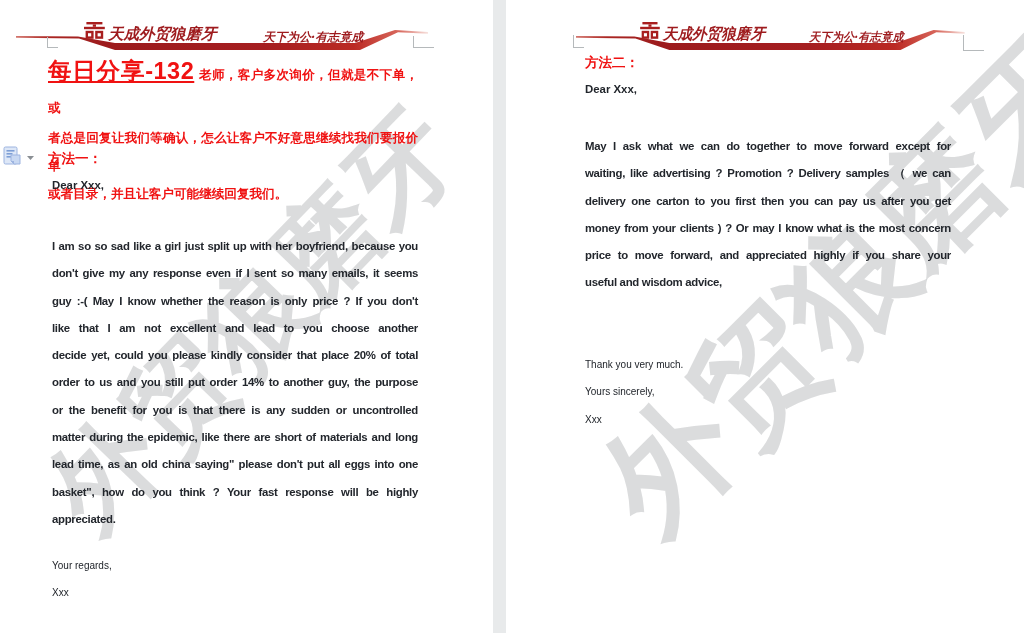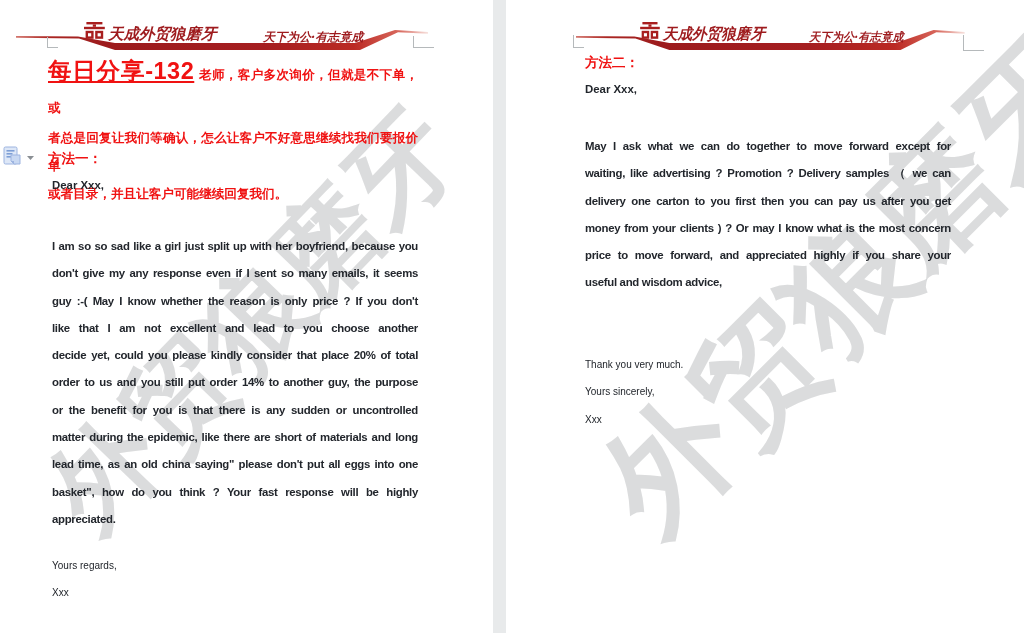--- a/index.html
+++ b/index.html
@@ -124,21 +124,21 @@
       <div>like that I am not excellent and lead to you choose another</div>
       <div>decide yet, could you please kindly consider that place 20% of total</div>
       <div>order to us and you still put order 14% to another guy, the purpose</div>
       <div>or the benefit for you is that there is any sudden or uncontrolled</div>
       <div>matter during the epidemic, like there are short of materials and long</div>
       <div>lead time, as an old china saying" please don't put all eggs into one</div>
       <div>basket", how do you think ? Your fast response will be highly</div>
       <div>appreciated.</div>
     </div>
   <div class="closing">
-      <div>Yours regards,</div>
+      <div>Your regards,</div>
       <div>Xxx</div>
     </div>
 
   <div class="paste-btn">
     <svg width="34" height="24" viewBox="0 0 34 24">
       <g>
         <rect x="1" y="1" width="13" height="17" rx="1.5" fill="#dde7f7" stroke="#9db4e0" stroke-width="1"></rect>
         <rect x="3.5" y="4" width="8" height="1.6" fill="#7e9fd6"></rect>
         <rect x="3.5" y="7" width="6" height="1.6" fill="#7e9fd6"></rect>
         <rect x="3.5" y="10" width="8" height="1.6" fill="#7e9fd6"></rect>

